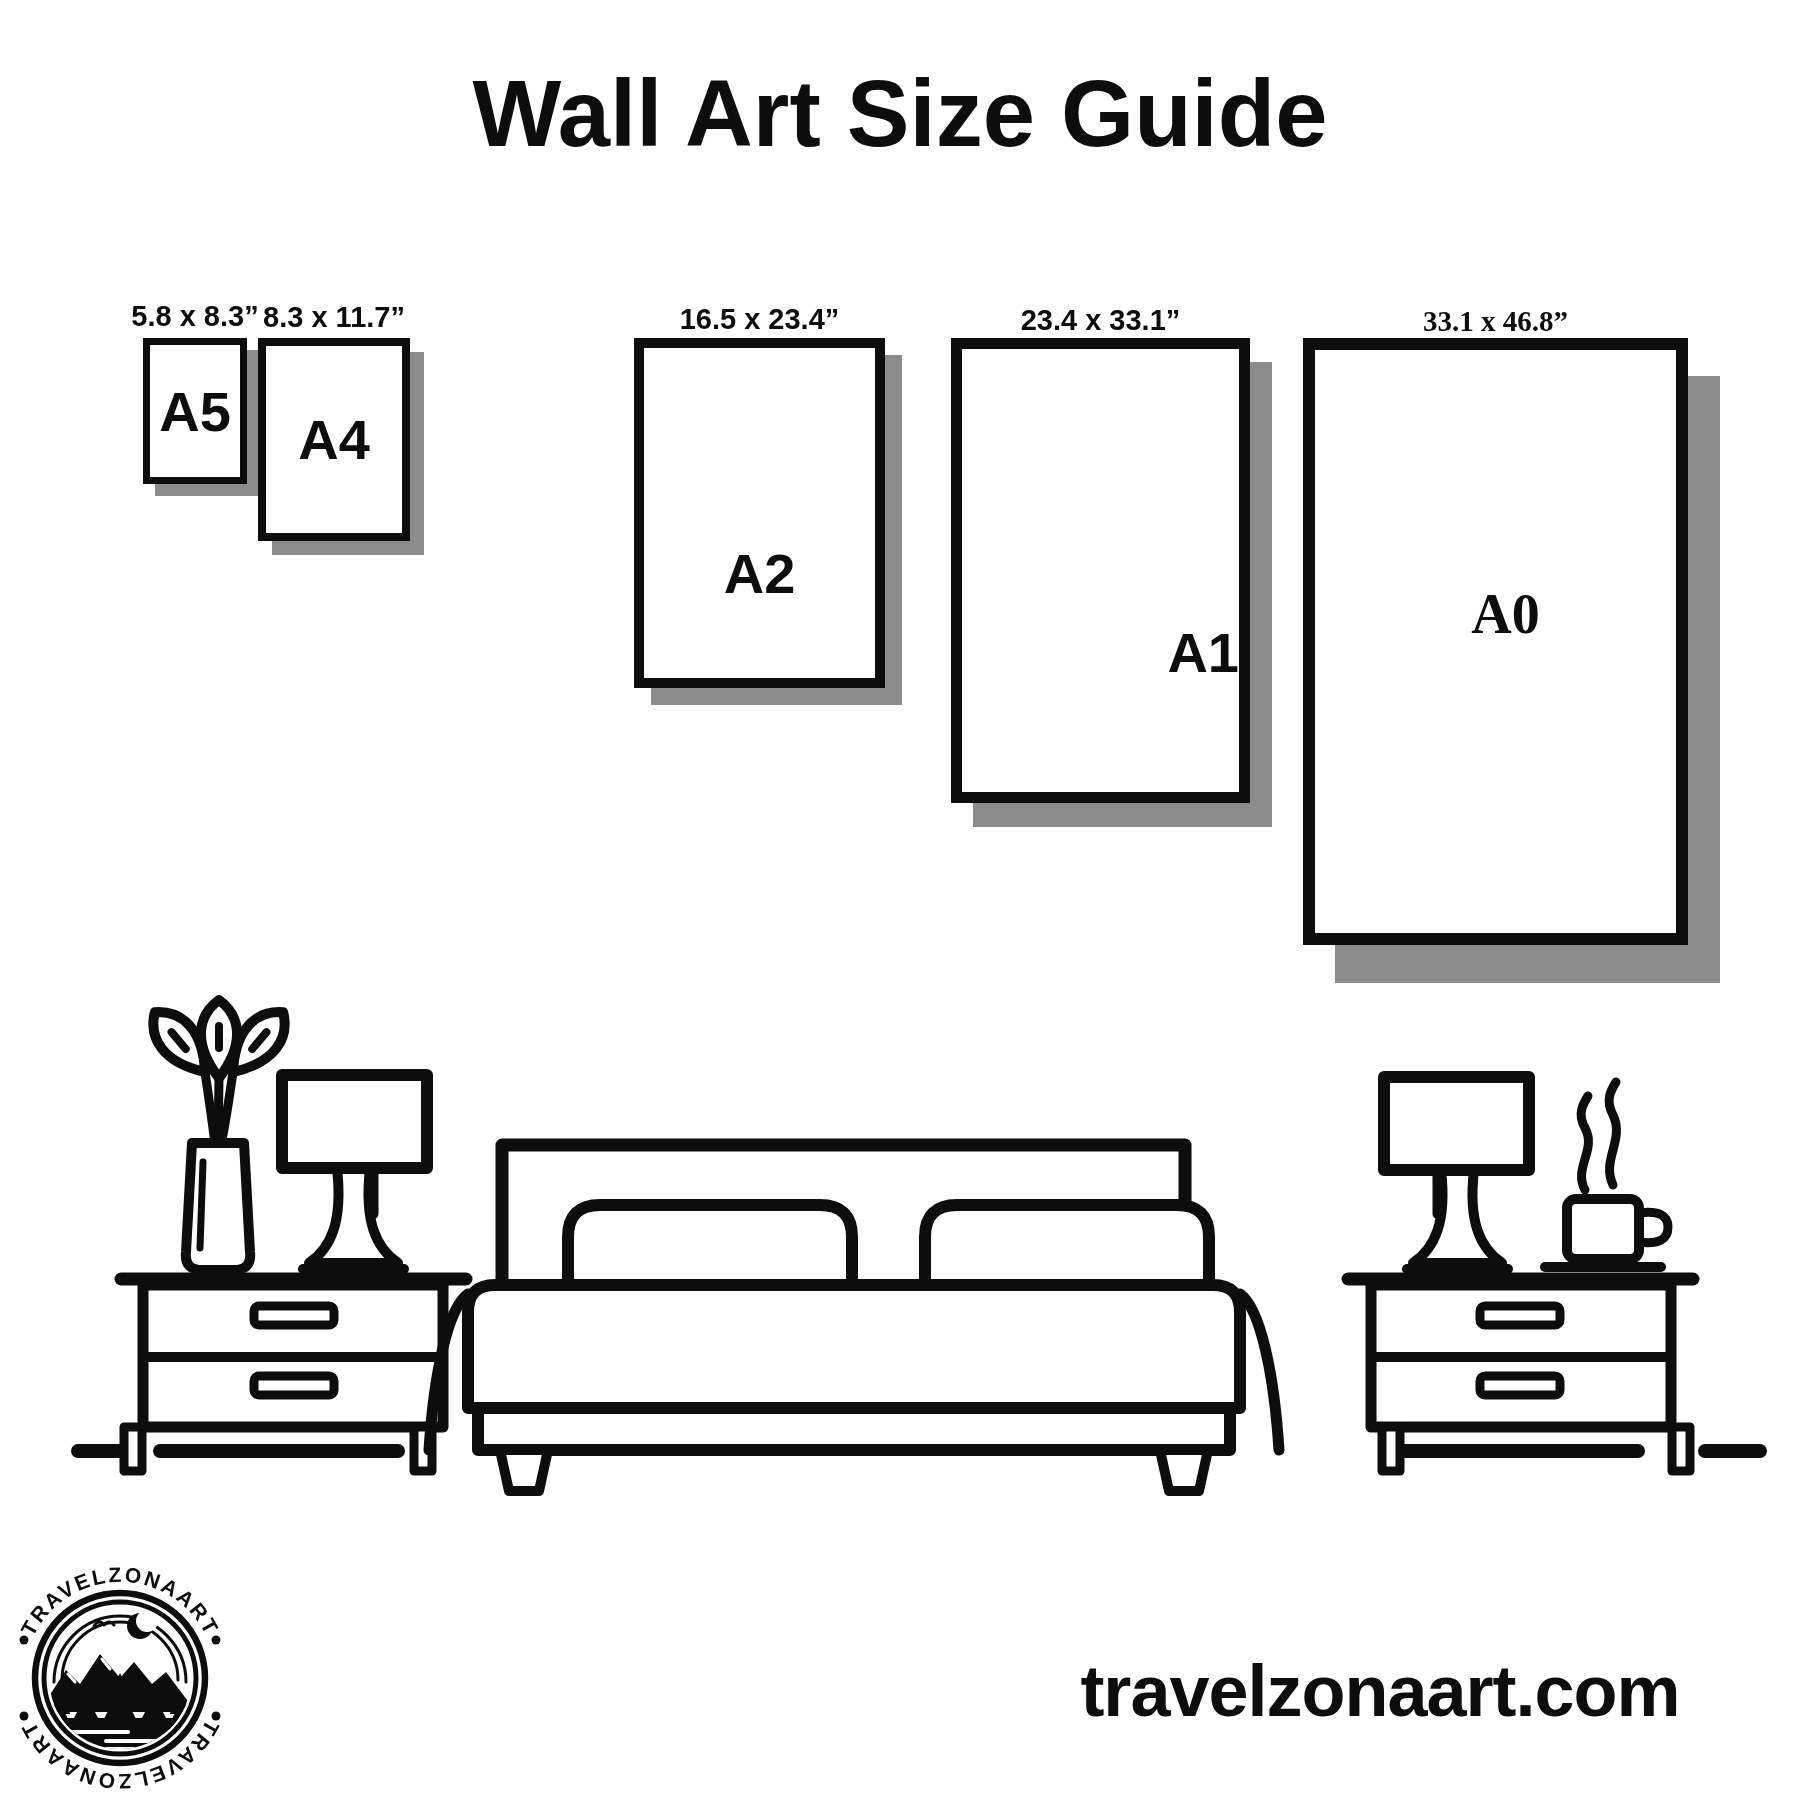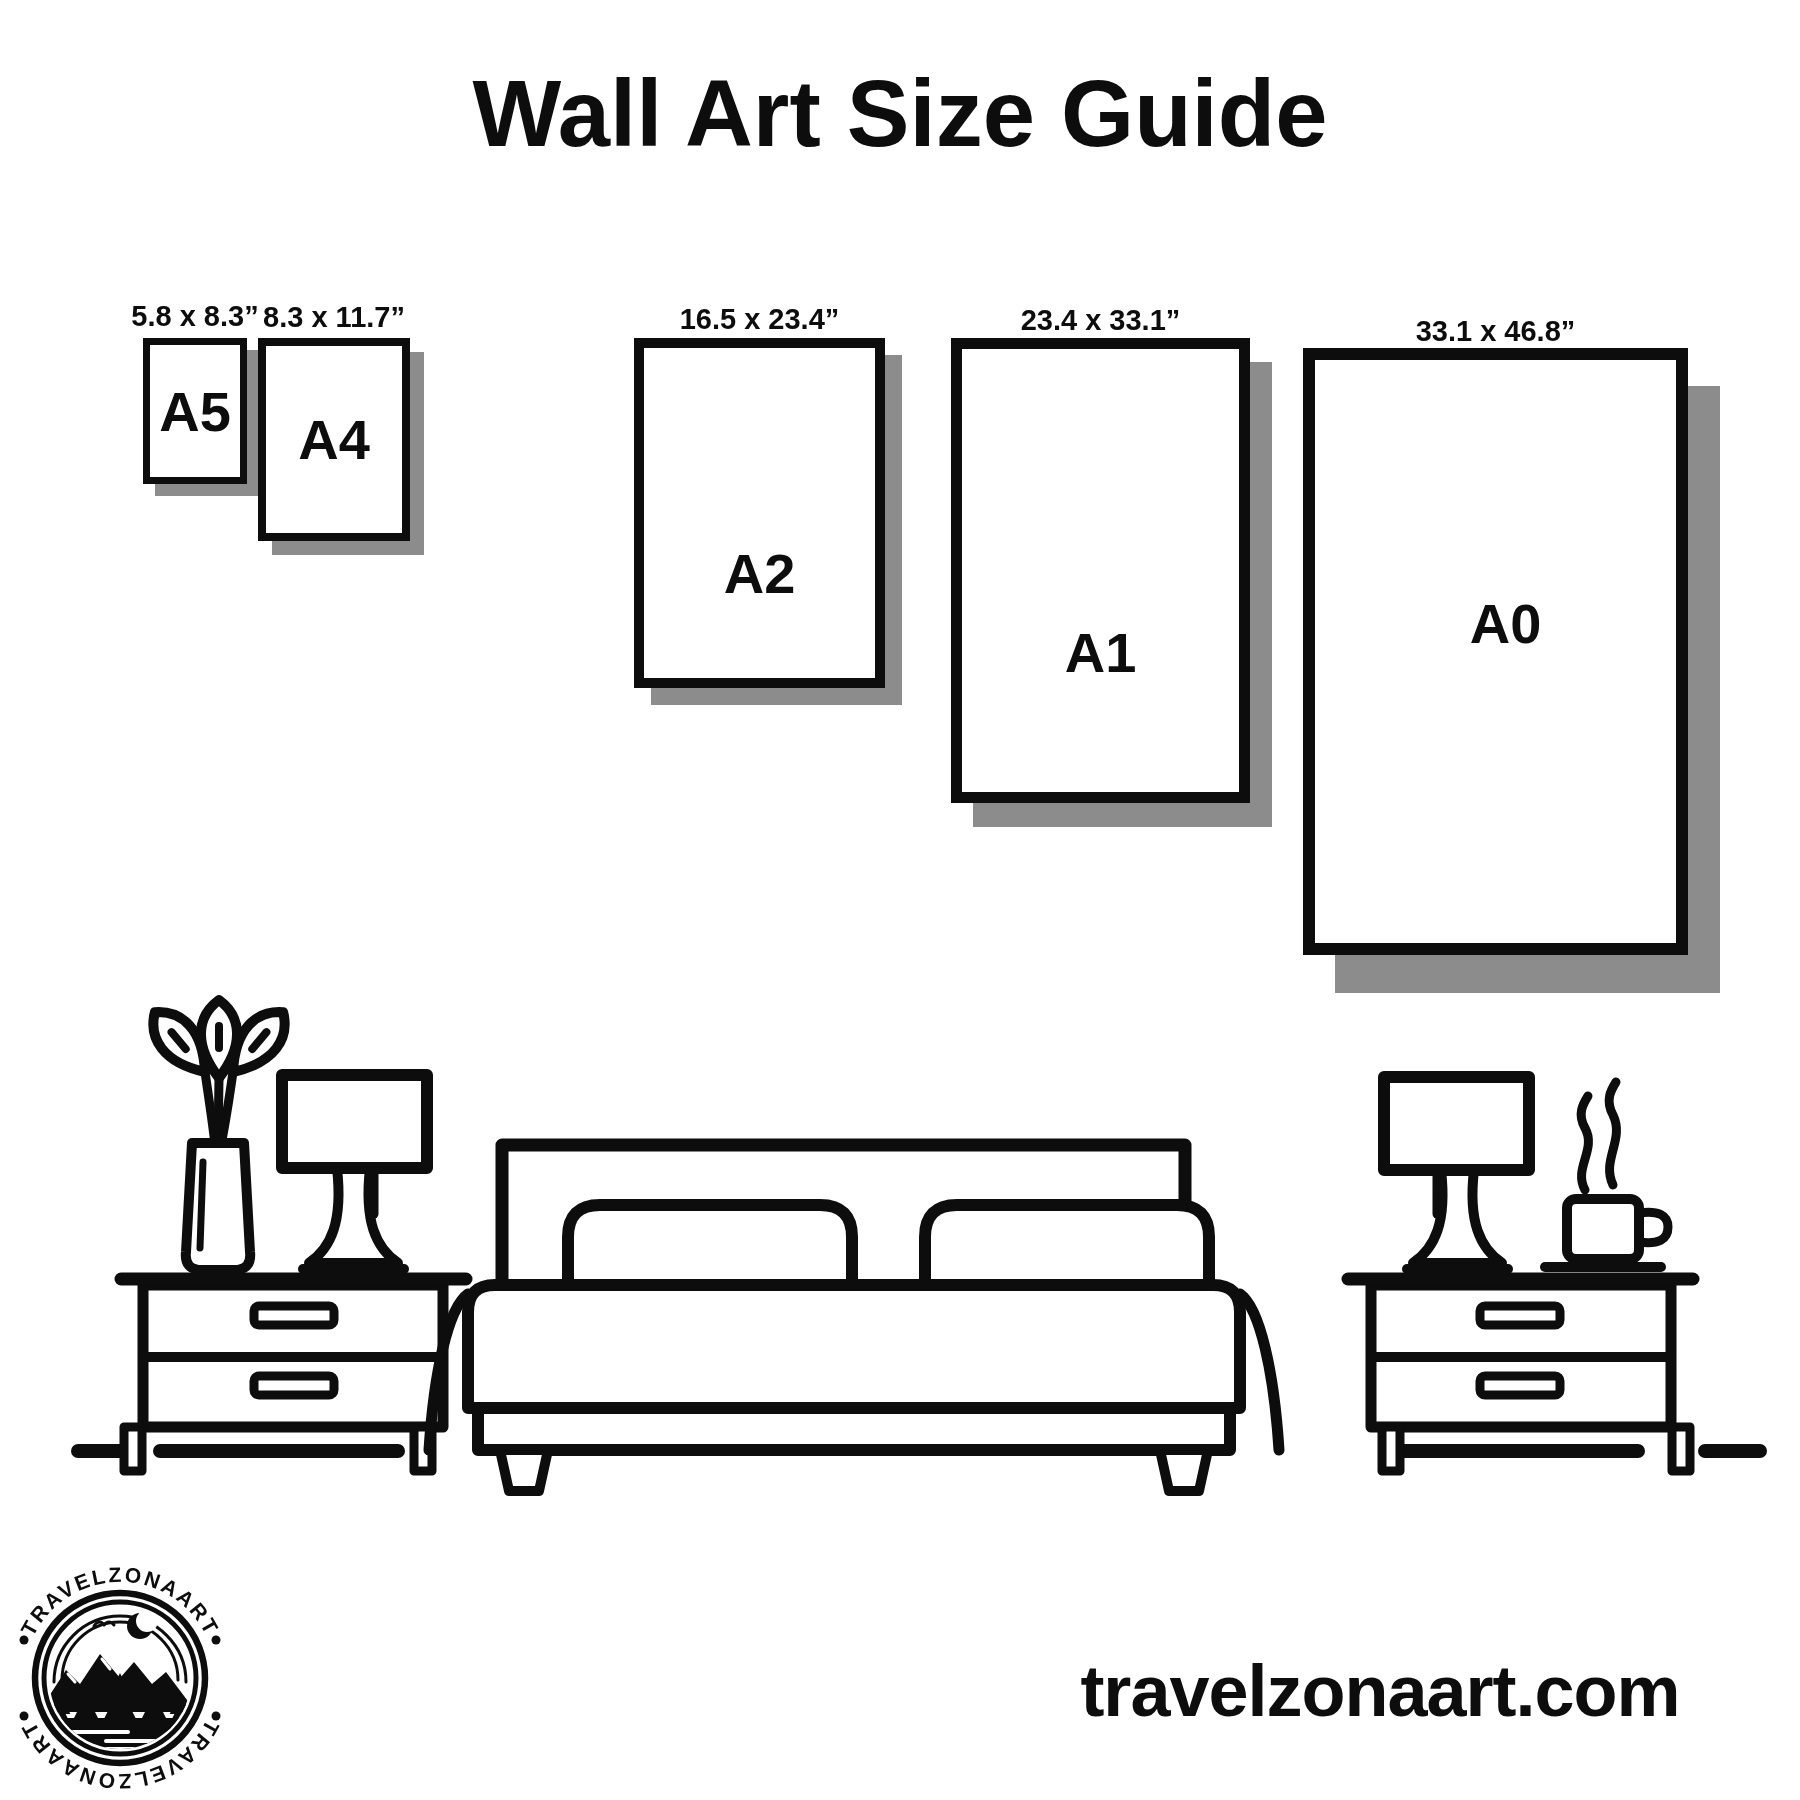--- a/index.html
+++ b/index.html
@@ -31,22 +31,22 @@
   }
   .flabel{font-weight:bold;font-size:56px;color:var(--ink);}
   .dim{
     position:absolute;bottom:calc(100% + 12px);left:50%;transform:translateX(-50%);
     white-space:nowrap;font-size:29px;font-weight:bold;color:var(--ink);
   }
   .f-a5{left:111px;top:338px;width:104px;height:146px;border-width:7px;box-shadow:12px 12px 0 var(--shadow);margin-left:32px;}
   .f-a4{left:258px;top:338px;width:152px;height:203px;border-width:8px;box-shadow:14px 14px 0 var(--shadow);}
   .f-a3{left:438px;top:338px;width:184px;height:267px;border-width:9px;box-shadow:16px 16px 0 var(--shadow);}
   .f-a2{left:634px;top:338px;width:251px;height:350px;border-width:10px;box-shadow:17px 17px 0 var(--shadow);}
-  .f-a1{left:951px;top:338px;width:299px;height:465px;border-width:11px;box-shadow:22px 24px 0 var(--shadow);}
-  .f-a0{left:1303px;top:348px;width:385px;height:607px;border-width:12px;box-shadow:32px 38px 0 var(--shadow);}
+  .f-a1{left:951px;top:338px;width:299px;height:465px;border-width:11px;box-shadow:22px 24px 0 var(--shadow);justify-content:flex-end;}
+  .f-a0{left:1303px;top:338px;width:385px;height:607px;border-width:12px;box-shadow:32px 38px 0 var(--shadow);font-family:Liberation Serif, serif;}
   .f-a2 .flabel{transform:translateY(60px);}
   .f-a1 .flabel{transform:translateY(82px);}
   .f-a0 .flabel{transform:translateY(-28px);margin-left:20px;}
 
   
   .scene-svg,.logo-svg{position:absolute;pointer-events:none;}
   .scene-svg{left:0;top:0;width:1800px;height:1800px;}
   .logo-svg{left:8px;top:1552px;width:224px;height:244px;}
   .ln{fill:none;stroke:var(--ink);stroke-linecap:round;stroke-linejoin:round;}
   .fw{fill:#ffffff;stroke:var(--ink);stroke-linecap:round;stroke-linejoin:round;}

